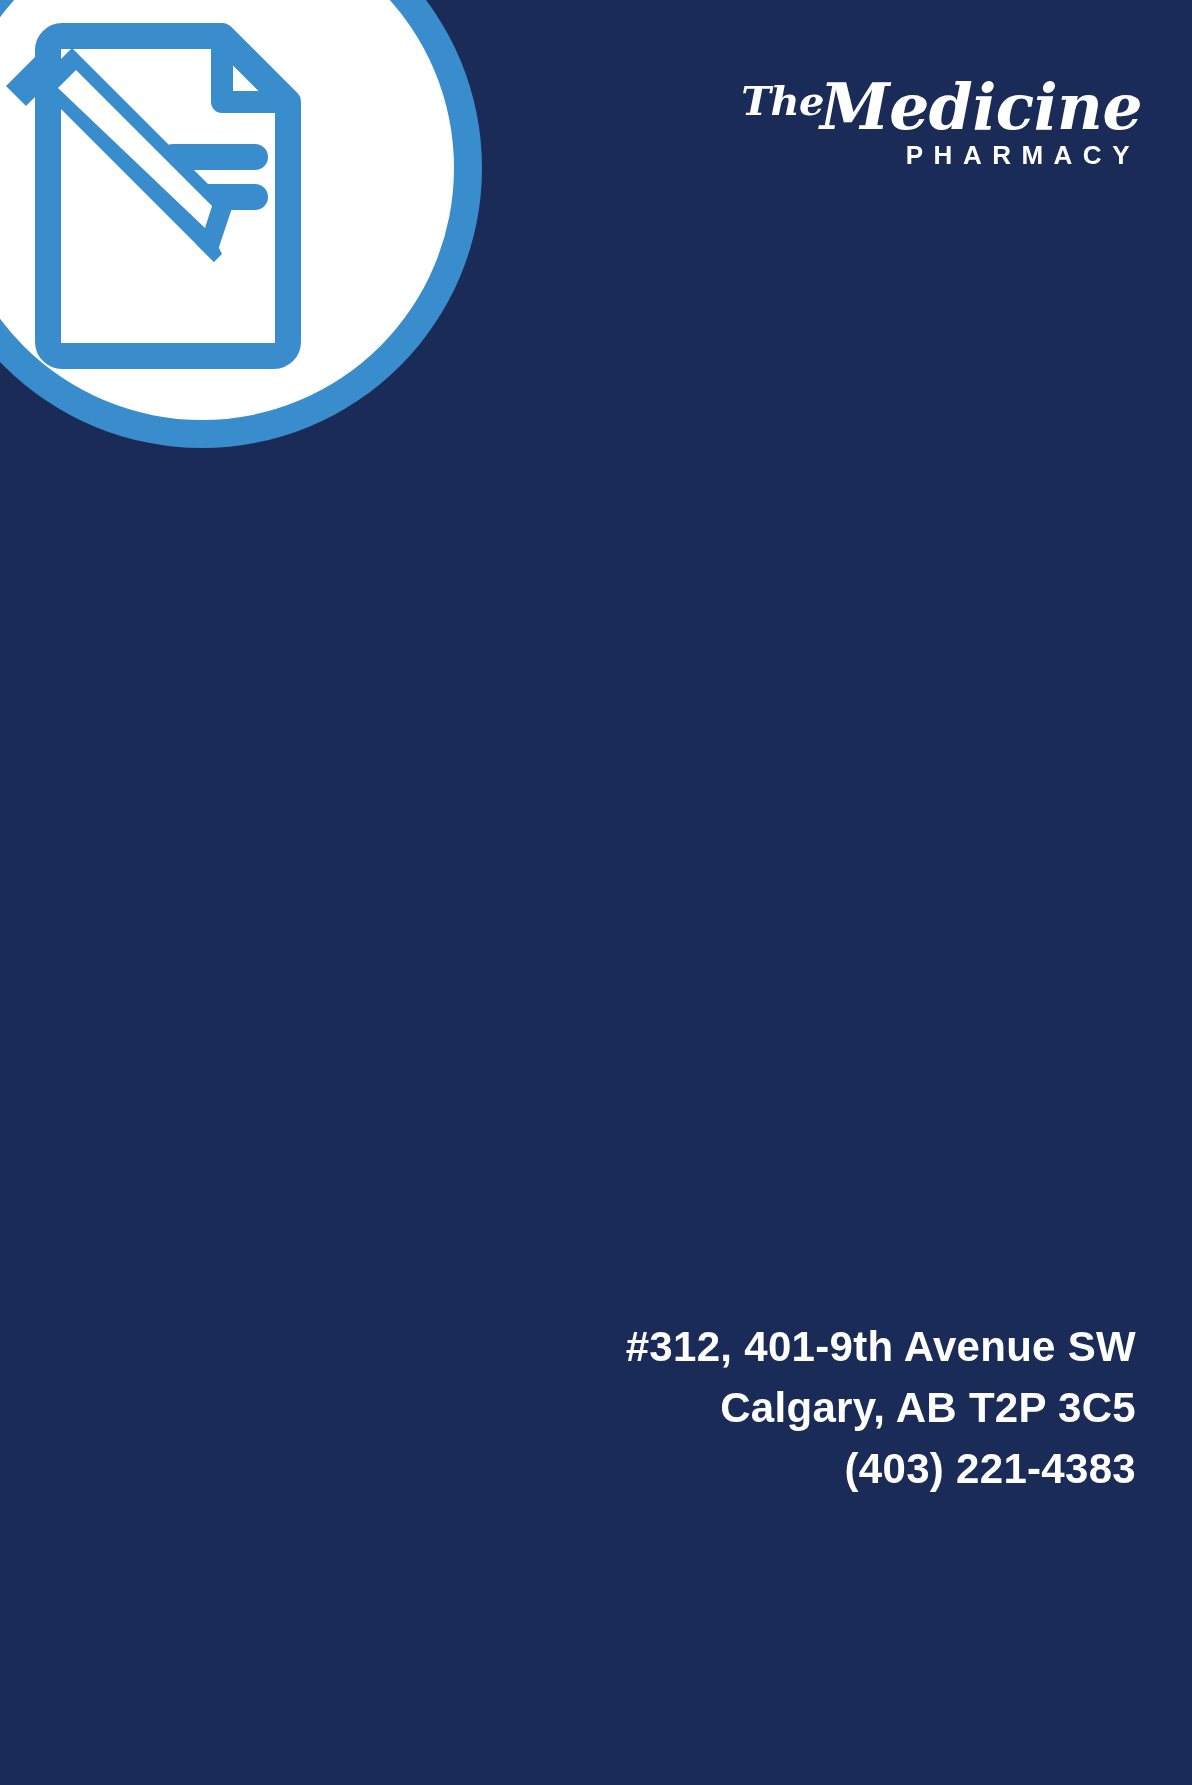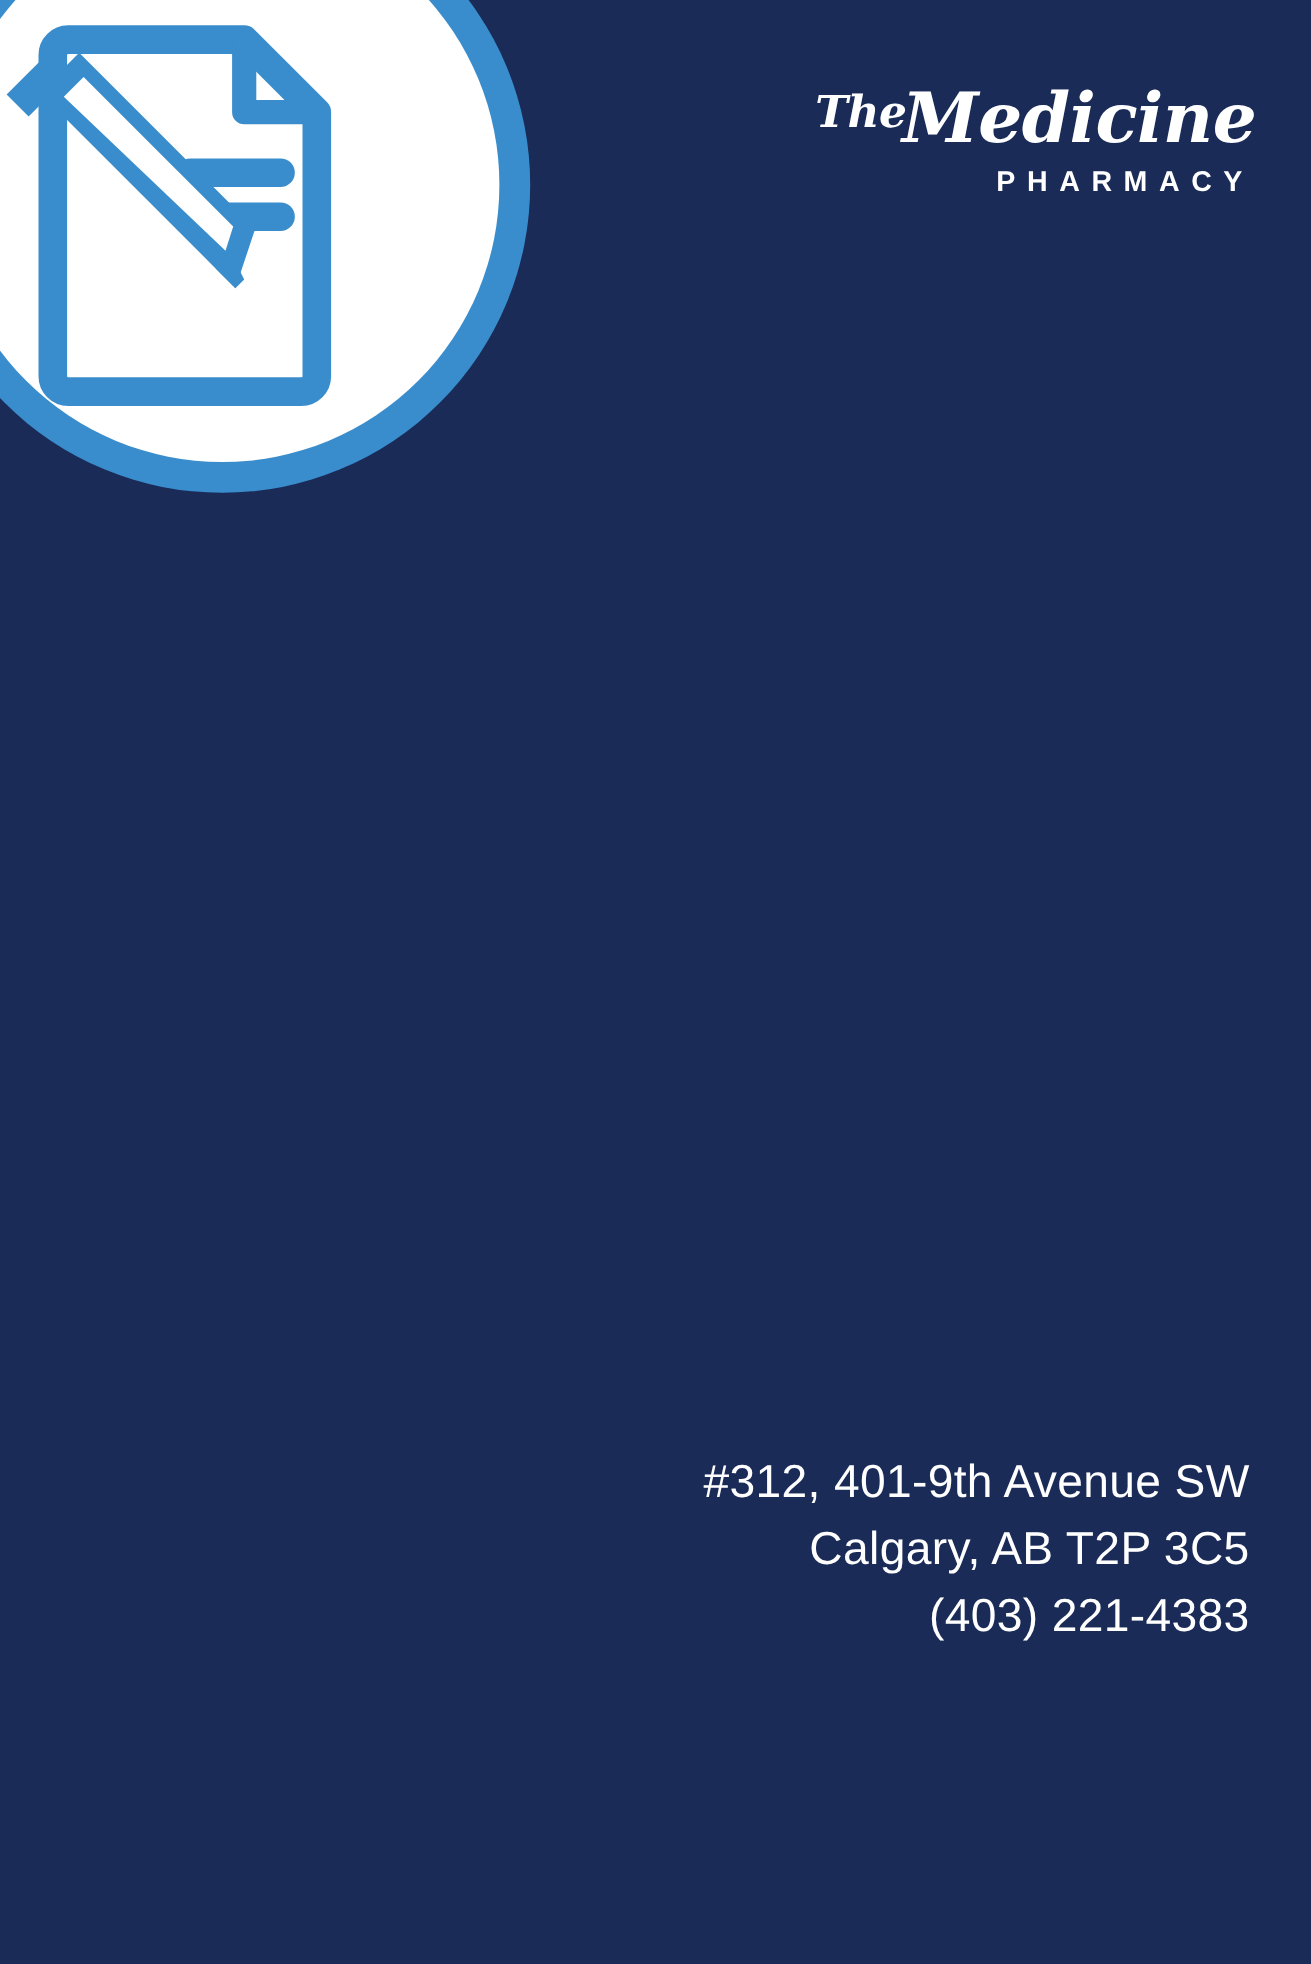--- a/index.html
+++ b/index.html
@@ -88,21 +88,21 @@
   }
   .mortar {
     position: absolute;
     right: 0px;
     bottom: 4px;
     width: 46px;
     height: 46px;
   }
   .brand-sub {
     display: block;
-    margin-top: 12px;
+    margin-top: 2px;
     font-size: 26px;
     font-weight: bold;
     letter-spacing: 10.5px;
     padding-right: 2px;
     font-family: "Liberation Sans", sans-serif;
   }
 
   
   .content {
     position: absolute;
@@ -146,21 +146,21 @@
   }
 
   
   .address {
     position: absolute;
     right: 56px;
     top: 1316px;
     text-align: right;
     color: #ffffff;
     font-family: "Liberation Sans", sans-serif;
-    font-weight: normal;
+    font-weight: bold;
     font-size: 42px;
     line-height: 61px;
     letter-spacing: 0.3px;
     white-space: pre-line;
   }
 </style>
 </head>
 <body>
 
 <div class="poster">

